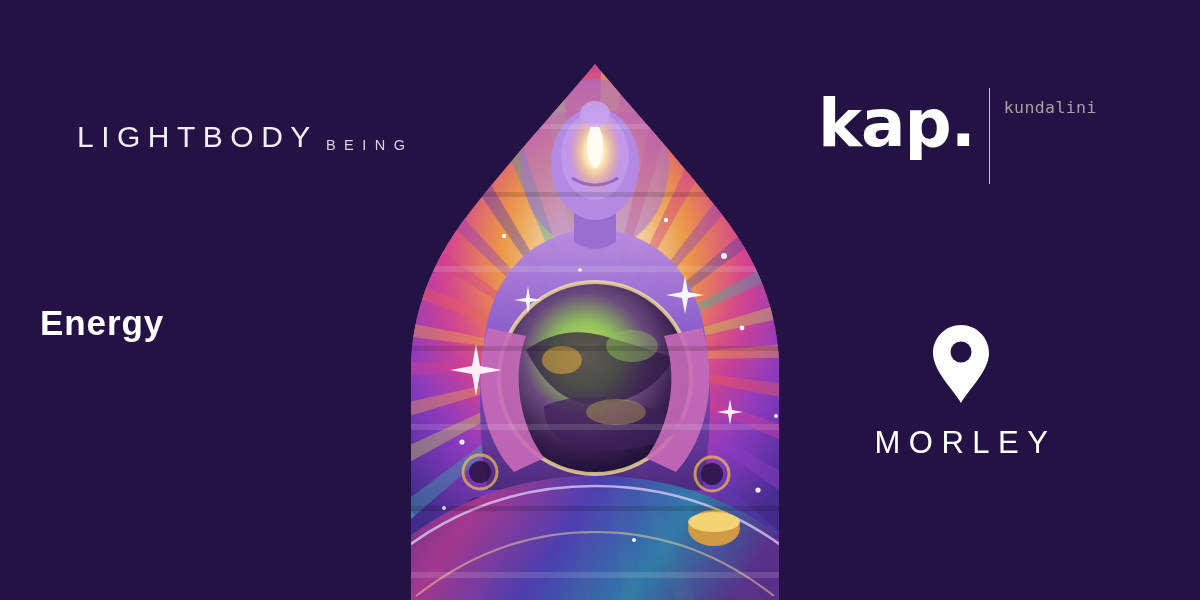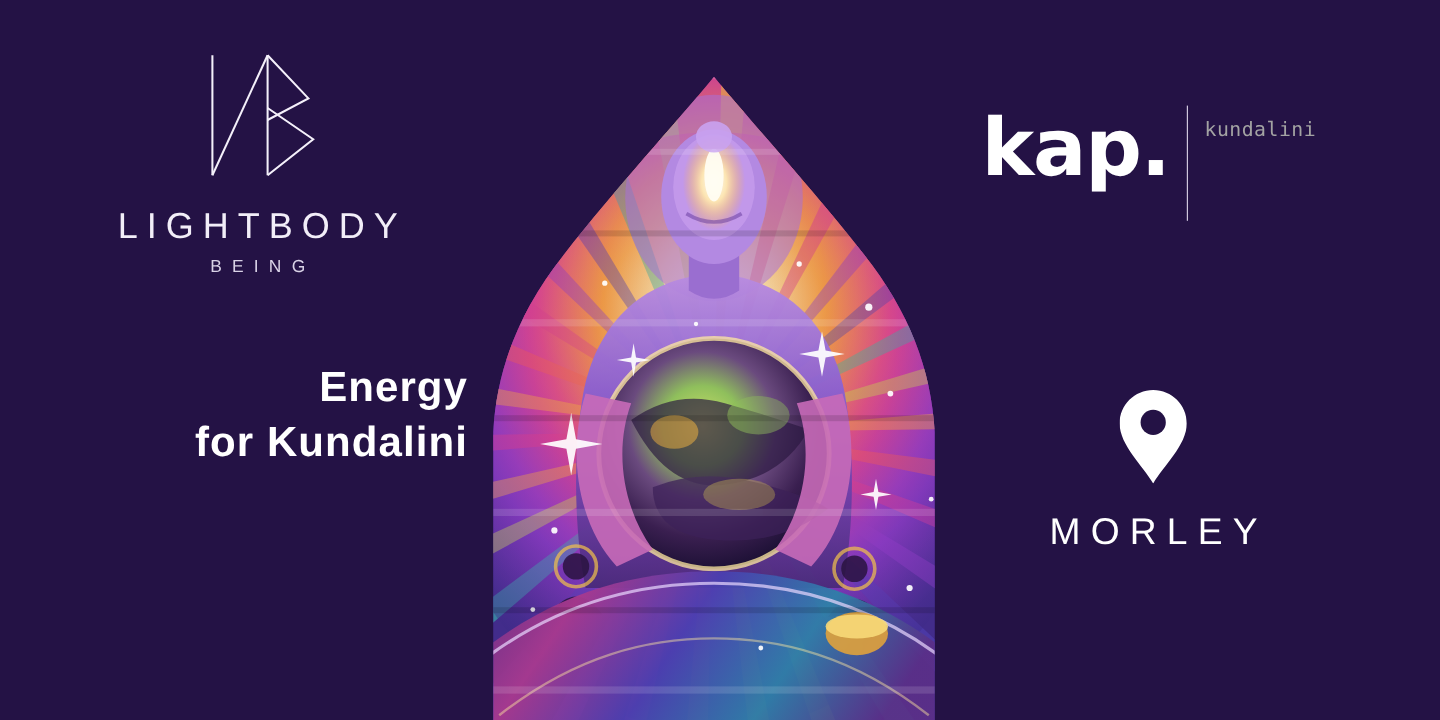--- a/index.html
+++ b/index.html
@@ -10,41 +10,41 @@
     position:relative;
   }
   #poster {
     position:absolute; left:0; top:0; width:1200px; height:600px;
     background:#241245; overflow:hidden;
   }
 
   
   #brand-block {
     position:absolute; left:70px; top:40px; width:290px;
-    display:flex; flex-direction:column; align-items:center;
+    display:flex; flex-direction:row; align-items:flex-end;
   }
   #brand-mark { width:104px; height:112px; display:block; }
   #brand-wordmark {
     margin-top:22px;
     font-size:30px; letter-spacing:7.5px;
     color:#f2eef8; font-weight:300;
     line-height:1; text-indent:7px;
     white-space:nowrap;
   }
   #brand-subword {
     margin-top:12px;
     font-size:14.5px; letter-spacing:8.5px;
     color:#d9d2e6; font-weight:300;
     line-height:1; text-indent:8px;
   }
 
   
   #headline {
     position:absolute; left:40px; top:300px; width:350px;
-    text-align:right;
+    text-align:left;
     color:#ffffff;
     font-size:35px; font-weight:600;
     line-height:1.31; letter-spacing:0.9px;
   }
   #headline .ln { display:block; white-space:nowrap; }
 
   
   #artwork {
     position:absolute; left:376px; top:60px;
     width:438px; height:540px;
@@ -109,21 +109,20 @@
         <path d="M60 50 L98 76 L60 106"></path>
       </g>
     </svg>
 
     <div id="brand-wordmark">LIGHTBODY</div>
     <div id="brand-subword">BEING</div>
   </div>
 
   <div id="headline">
     <span class="ln">Energy</span>
-    <span class="ln">for Kundalini</span>
   </div>
 
   <div id="artwork">
     <svg viewBox="0 0 438 540" preserveAspectRatio="none">
       <defs>
 
         <clipPath id="archClip">
           <path d="M219 4
                    C 252 44, 300 96, 344 152
                    C 382 200, 400 248, 403 300

